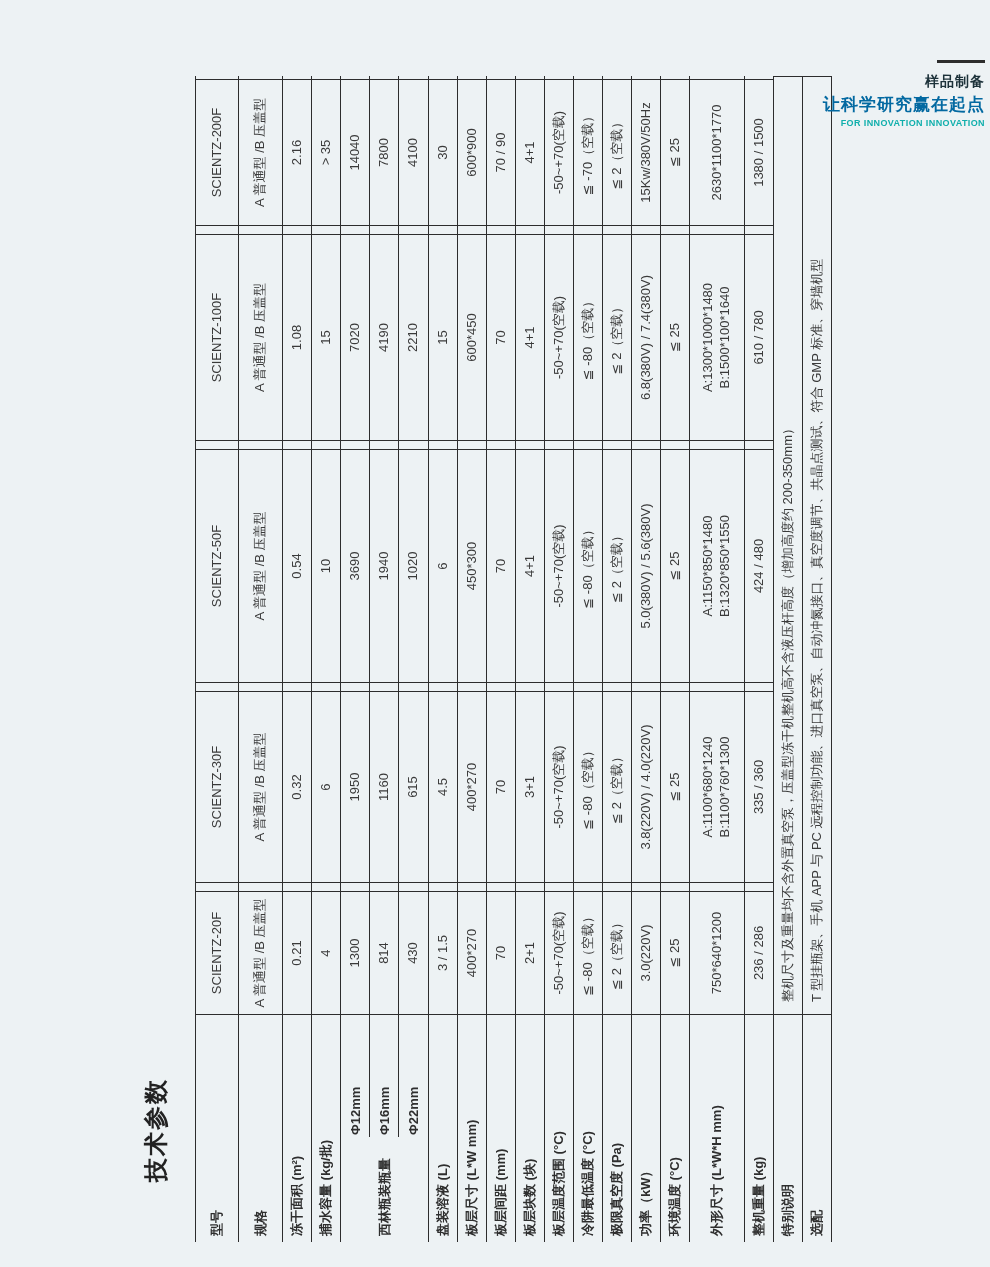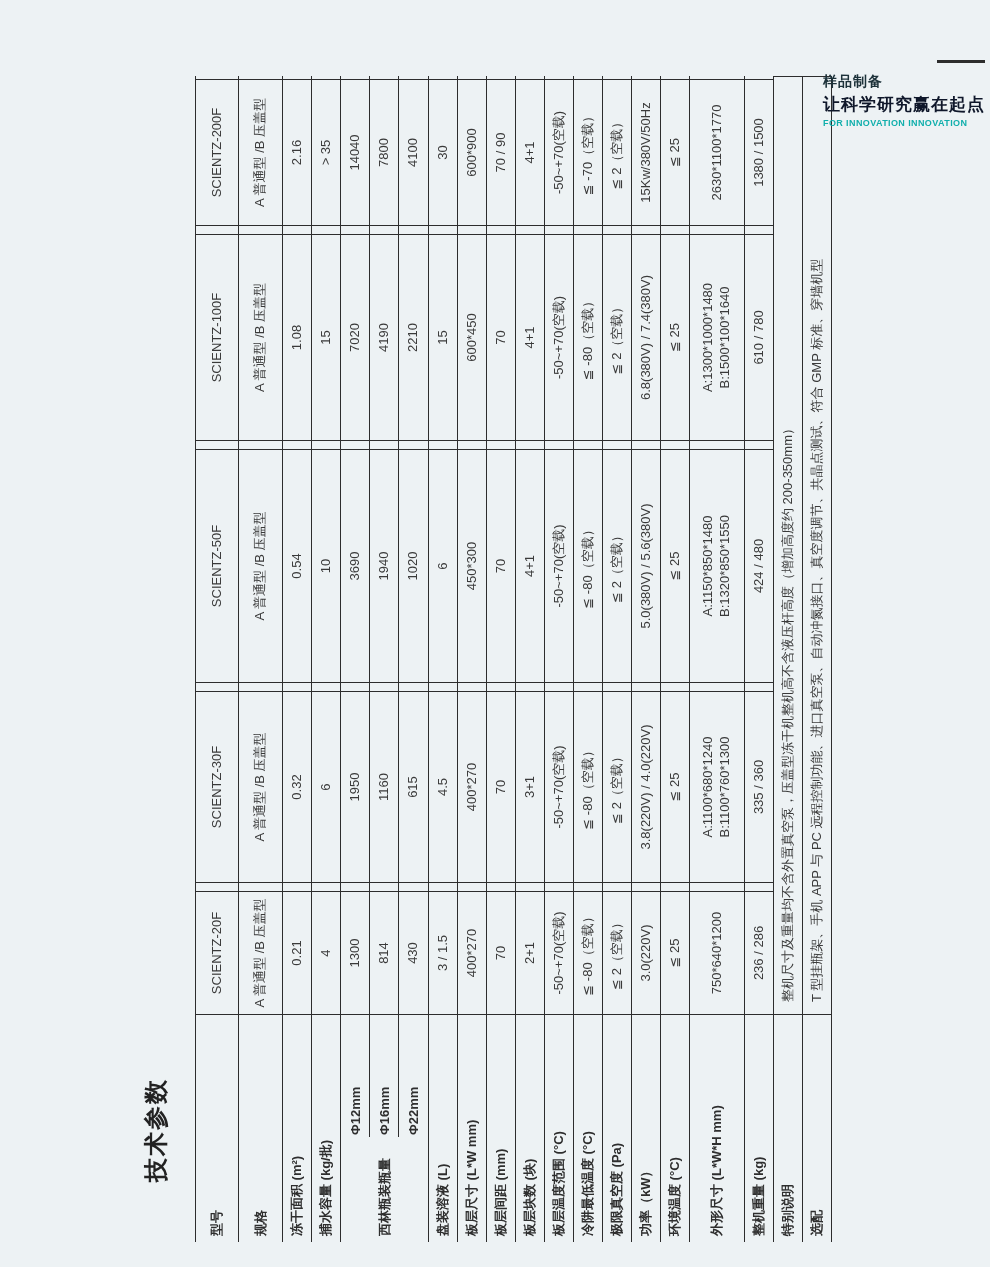--- a/index.html
+++ b/index.html
@@ -26,24 +26,24 @@
   
   .phi{display:flex;align-items:stretch;border-bottom:1.5px solid #2d2d2d;box-sizing:border-box;}
   .grp{width:105px;display:flex;align-items:center;padding-left:6px;box-sizing:border-box;
     font-size:13px;font-weight:bold;color:#2e2e2e;white-space:nowrap;}
   .phirows{flex:1;display:flex;flex-direction:column;}
   .phirow{display:flex;align-items:stretch;height:29px;box-sizing:border-box;}
   .phirow.mid{border-bottom:1.5px solid #2d2d2d;}
   .sublbl{width:122px;display:flex;align-items:center;padding-left:2px;box-sizing:border-box;
     font-size:13px;font-weight:bold;color:#2e2e2e;}
   
-  .brand{position:absolute;top:60px;right:5px;text-align:left;}
+  .brand{position:absolute;top:60px;right:5px;text-align:right;}
   .brand-rule{width:48px;height:3px;background:#2d2d2d;margin:0 0 10px auto;}
   .brand-cn1{font-size:14px;font-weight:bold;color:#1d323a;letter-spacing:1px;}
-  .brand-cn2{font-size:17px;font-weight:bold;color:#0f172a;letter-spacing:1px;margin-top:2px;}
+  .brand-cn2{font-size:17px;font-weight:bold;color:#0369a1;letter-spacing:1px;margin-top:2px;}
   .brand-en{font-size:9px;font-weight:bold;color:#10afac;letter-spacing:.4px;margin-top:2px;}
 </style>
 </head>
 <body>
 
 <div class="sheet">
 
   <div class="page-title">技术参数</div>
 
   <div class="spec-table">

